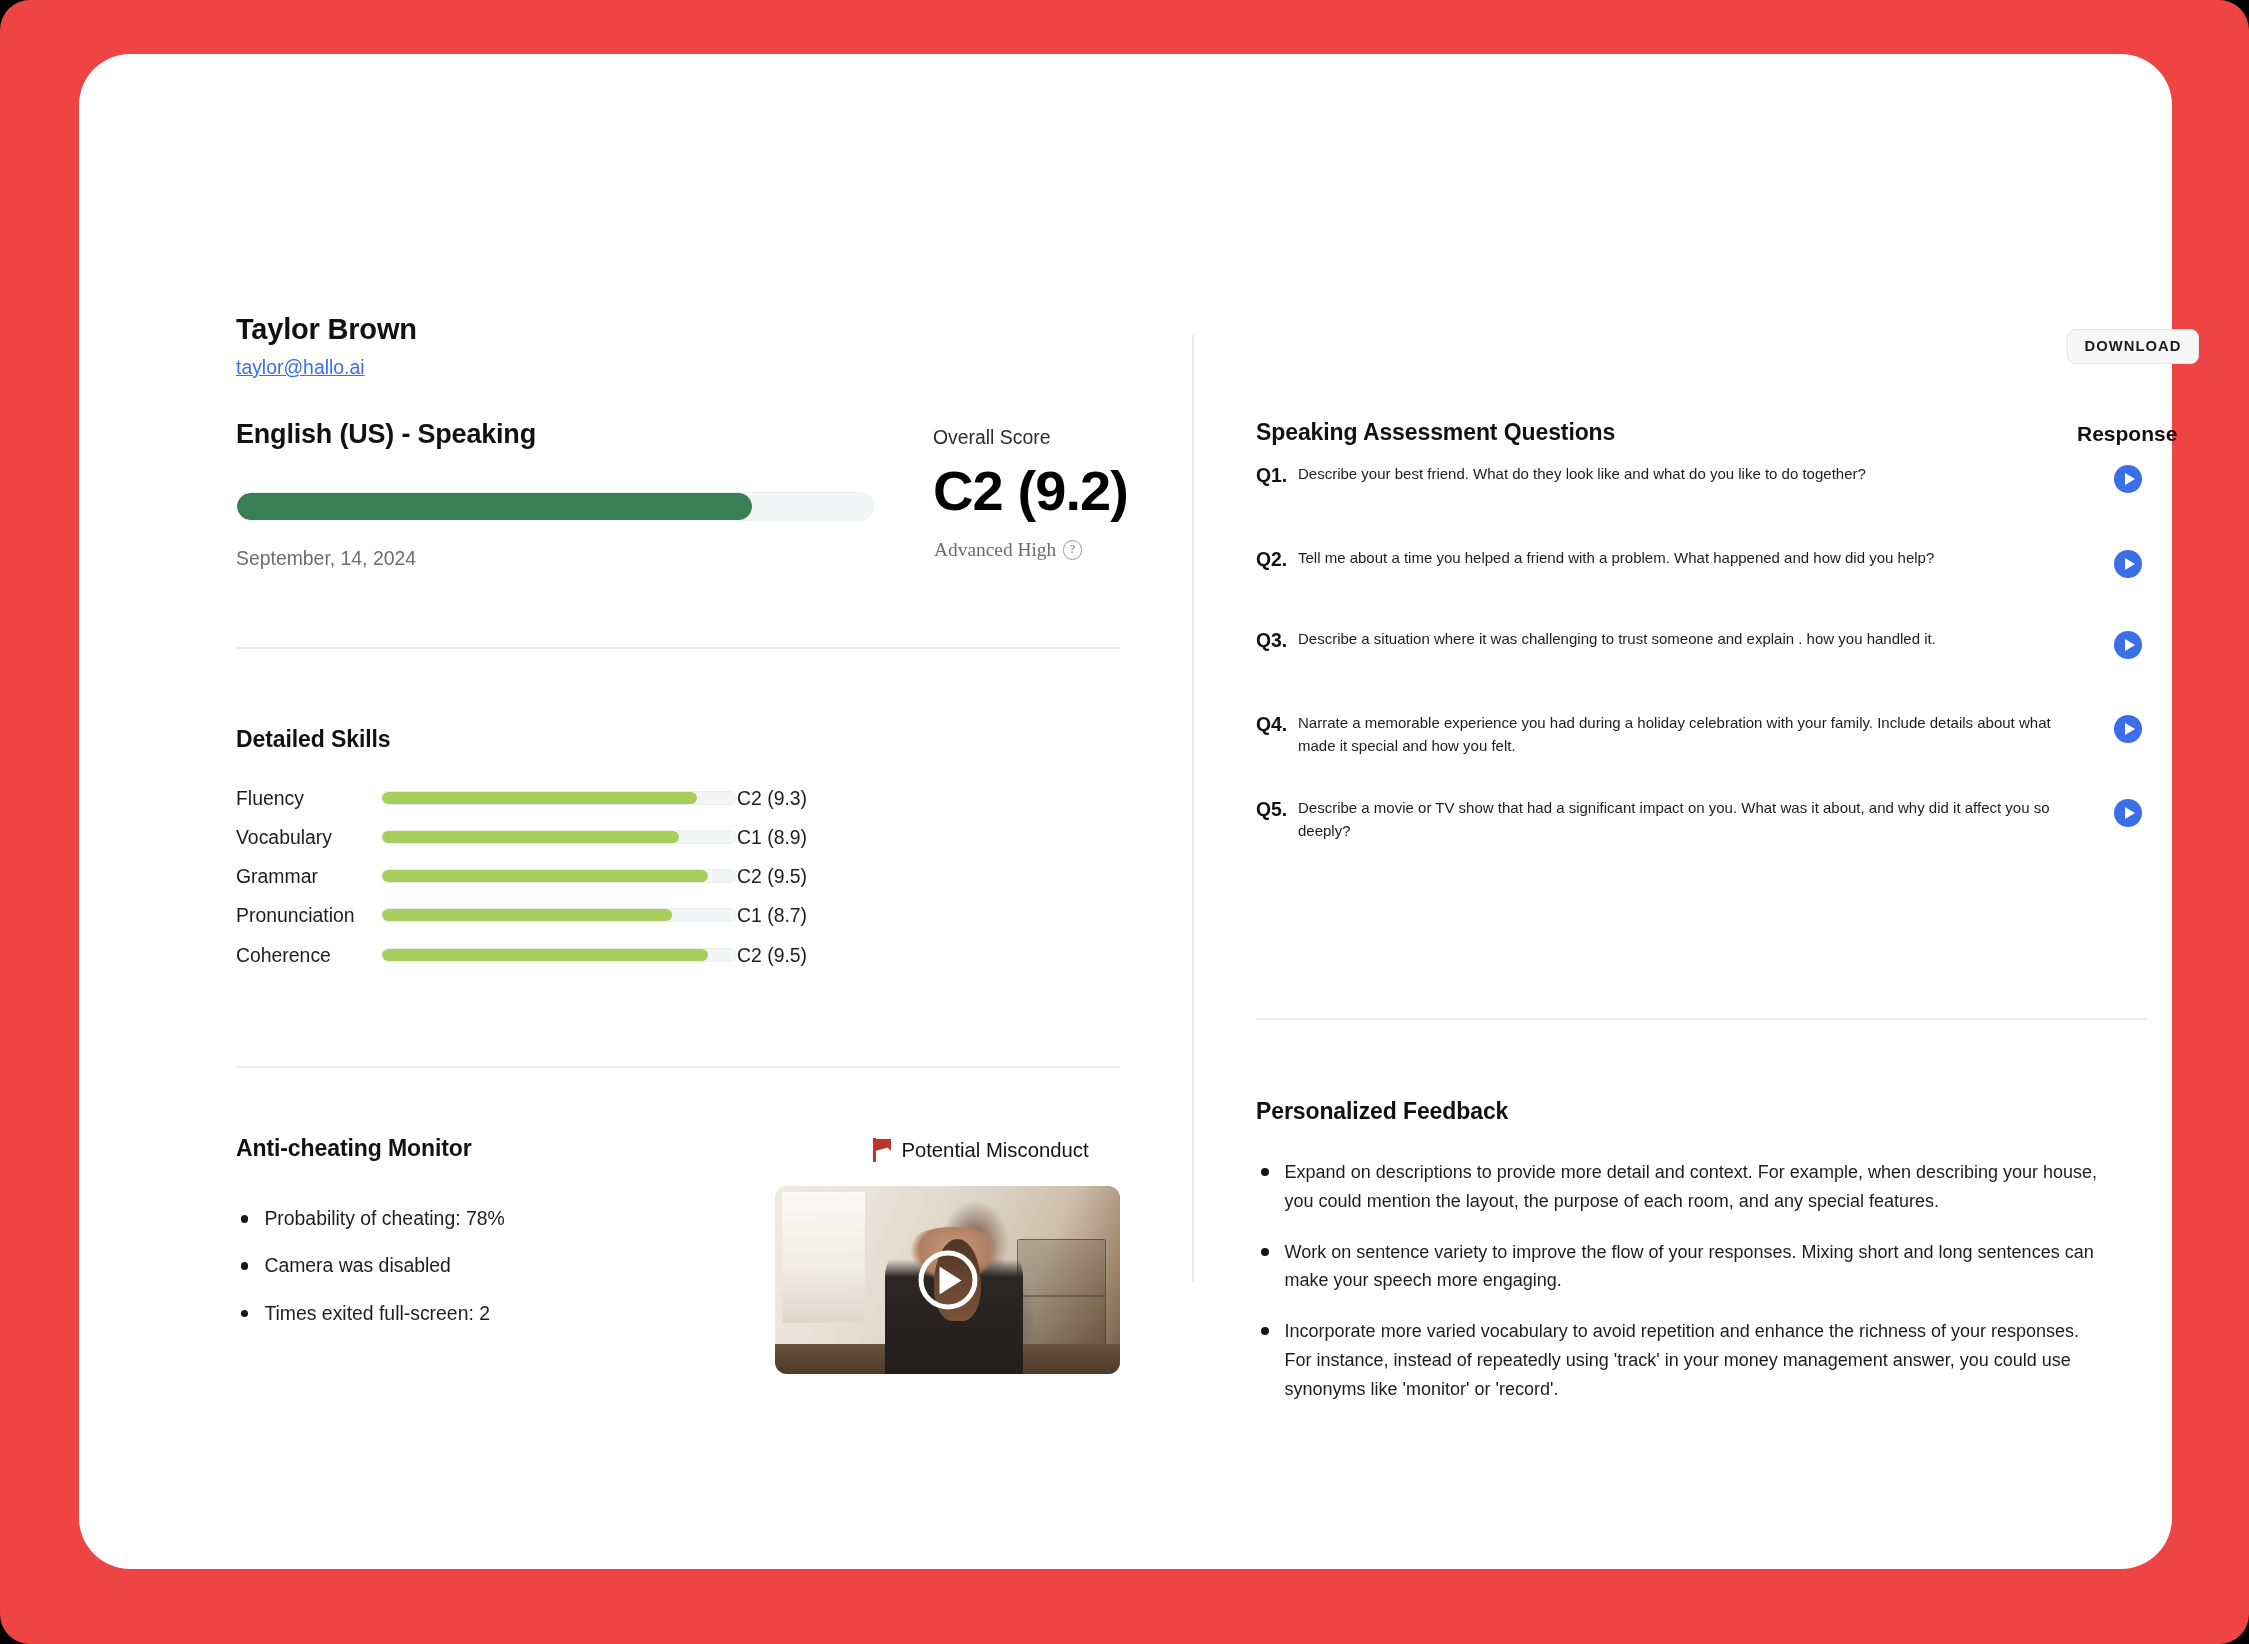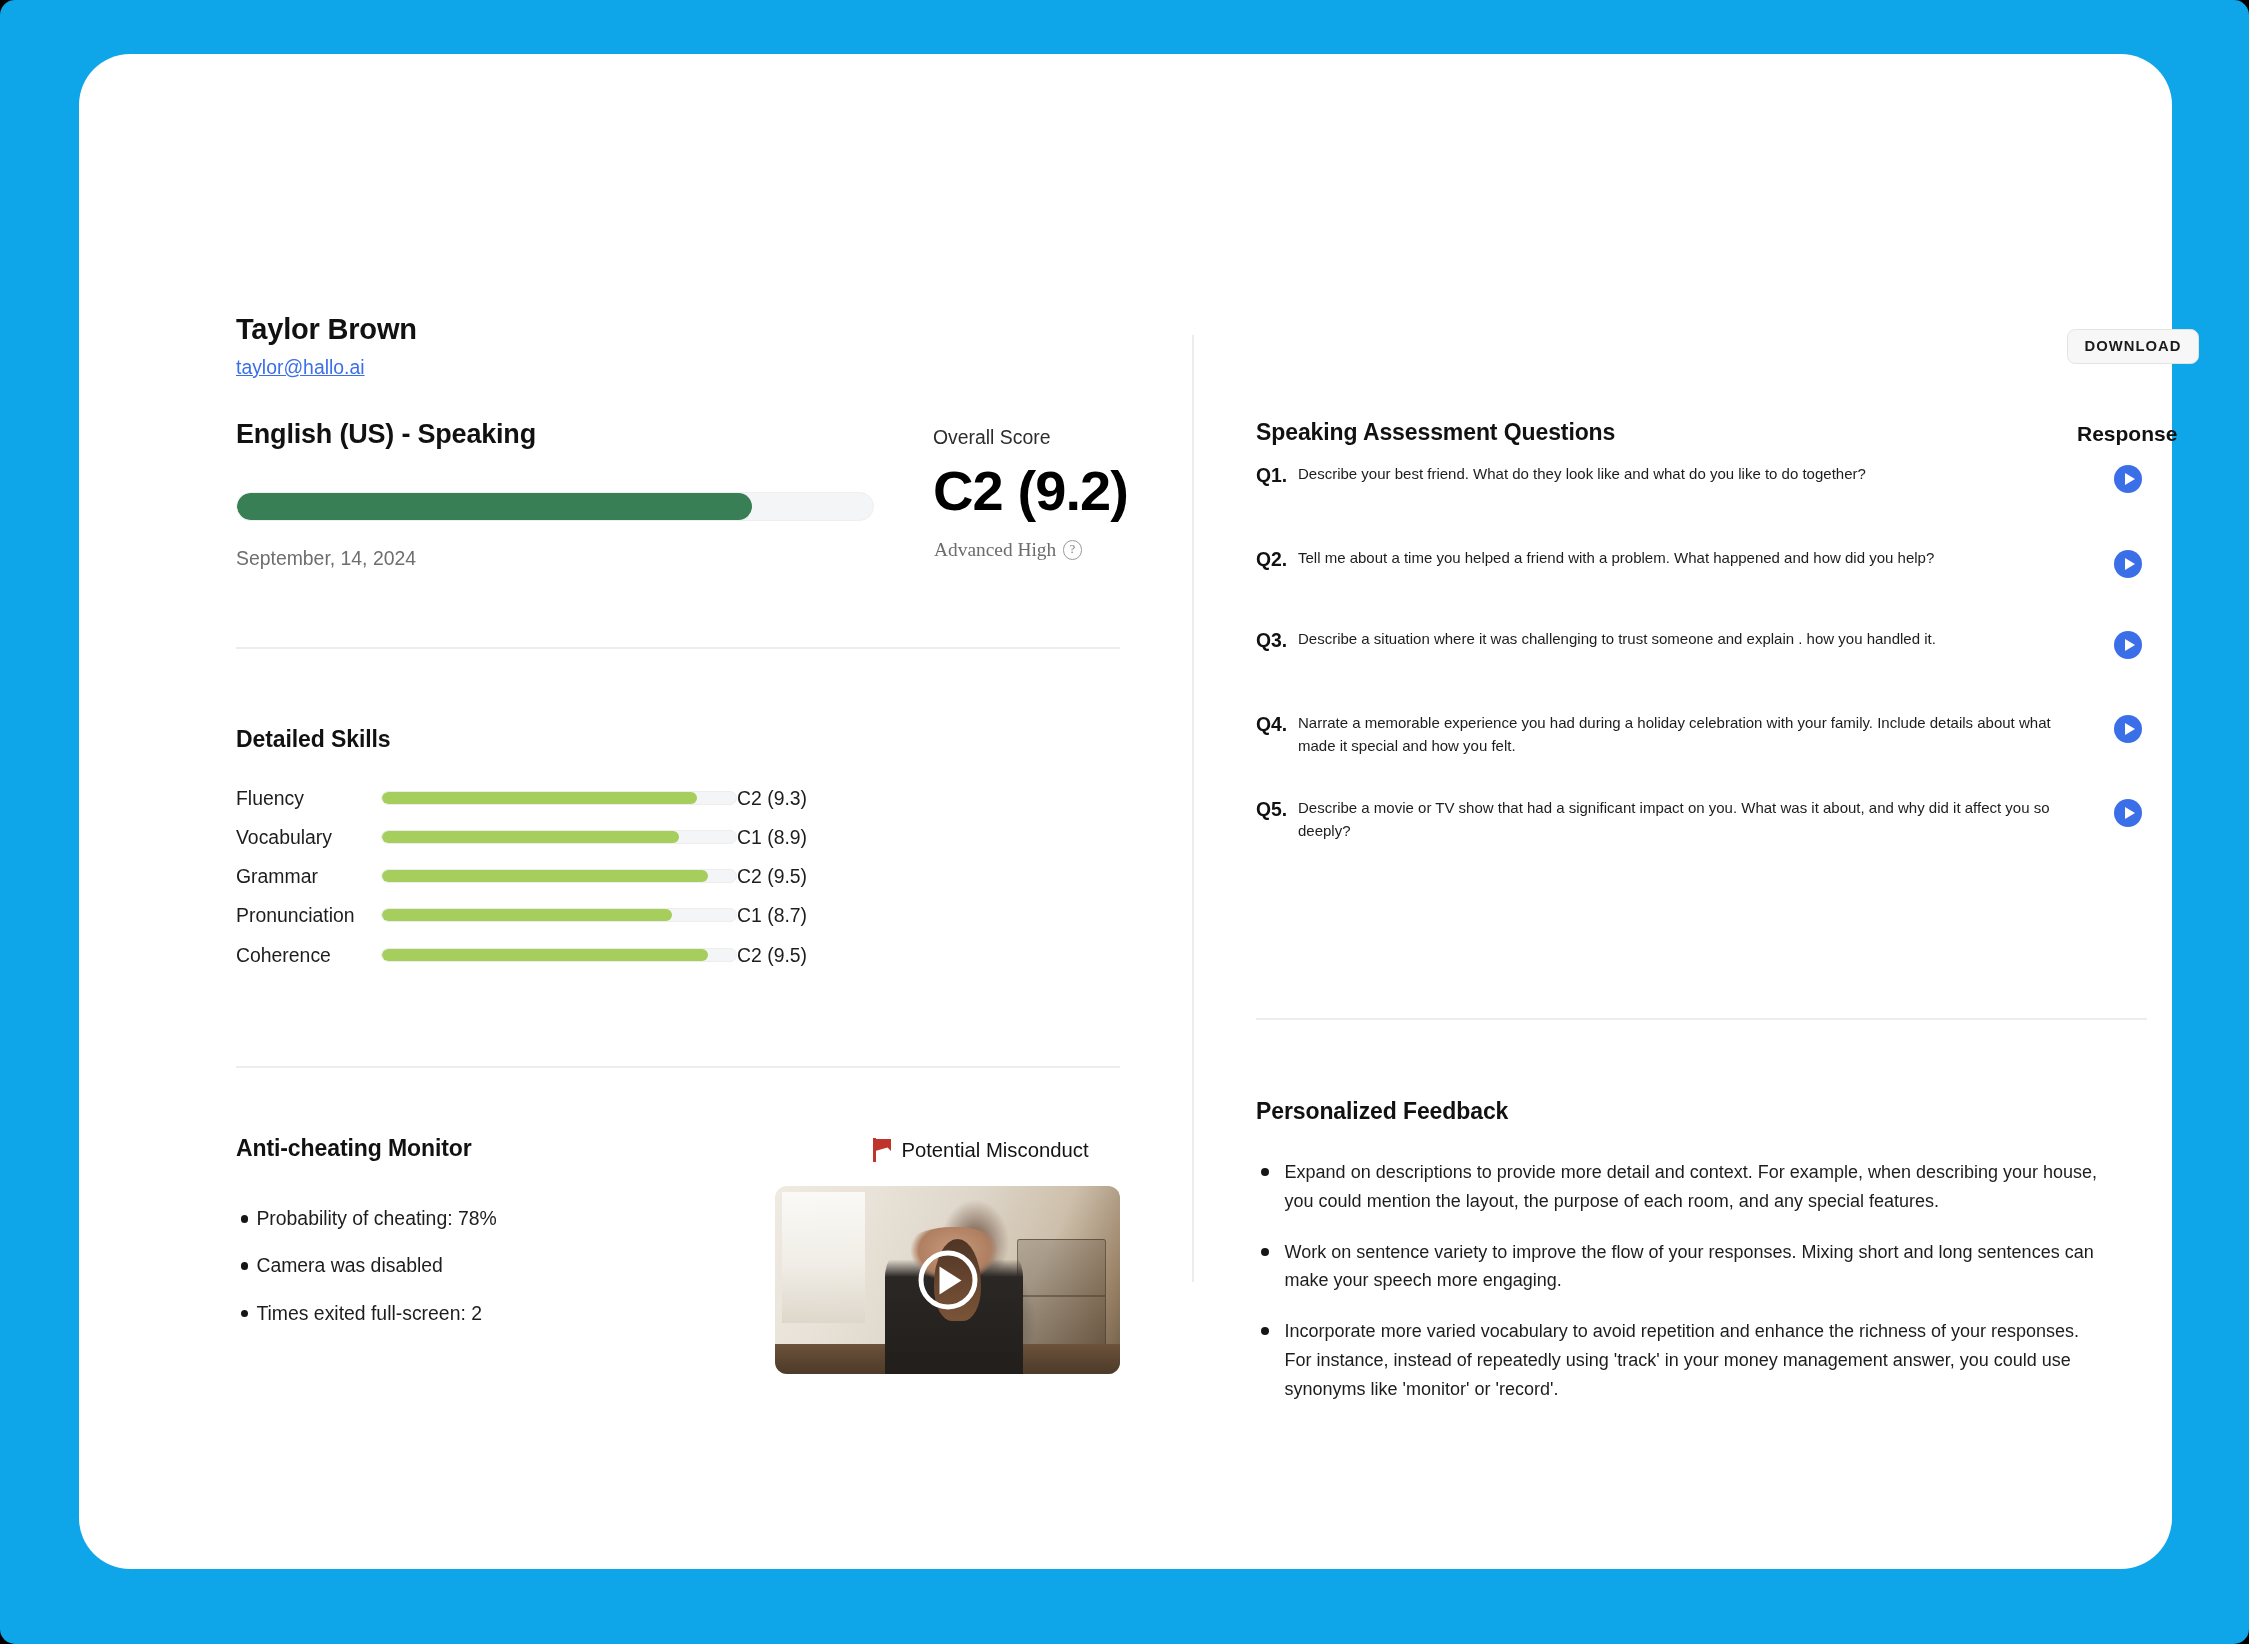--- a/index.html
+++ b/index.html
@@ -4,22 +4,22 @@
 <style>
   * { box-sizing: border-box; margin: 0; padding: 0; }
   html, body {
     width: 2250px; height: 1645px;
     background: #000;
     font-family: "Liberation Sans", sans-serif;
     -webkit-font-smoothing: antialiased;
   }
   .outer-frame {
     position: absolute; inset: 0;
-    background: #0ea5e9;
-    border-radius: 15px;
+    background: #ef4444;
+    border-radius: 30px;
     overflow: hidden;
   }
   .card {
     position: absolute;
     left: 79px; top: 54px;
     width: 2093px; height: 1515px;
     background: #ffffff;
     border-radius: 51px;
   }
 
@@ -127,21 +127,21 @@
   .flag-icon { width: 19.4px; height: 24px; position: relative; }
   .flag-icon .pole { position: absolute; left: 0; top: 0; width: 3.2px; height: 24px; background: #c0352b; }
   .flag-icon .cloth {
     position: absolute; left: 2.3px; top: 0.9px; width: 15.7px; height: 12px;
     background: #c0352b;
     clip-path: polygon(0 0, 100% 0, 100% 100%, 78% 72%, 0 100%);
   }
 
   .bullet-list { position: absolute; left: 162px; top: 1152px; width: 508px; }
   .bullet-item {
-    display: flex; align-items: flex-start; gap: 8px;
+    display: flex; align-items: flex-start; gap: 16px;
     font-size: 19.4px; color: #1d1d1d; margin-bottom: 23px; line-height: 1.25;
   }
   .bullet-dot {
     width: 7.4px; height: 7.4px; border-radius: 50%;
     background: #161616; margin-top: 9.2px; flex: 0 0 auto;
   }
 
   
   .video-thumb {
     position: absolute; left: 696px; top: 1132px;

